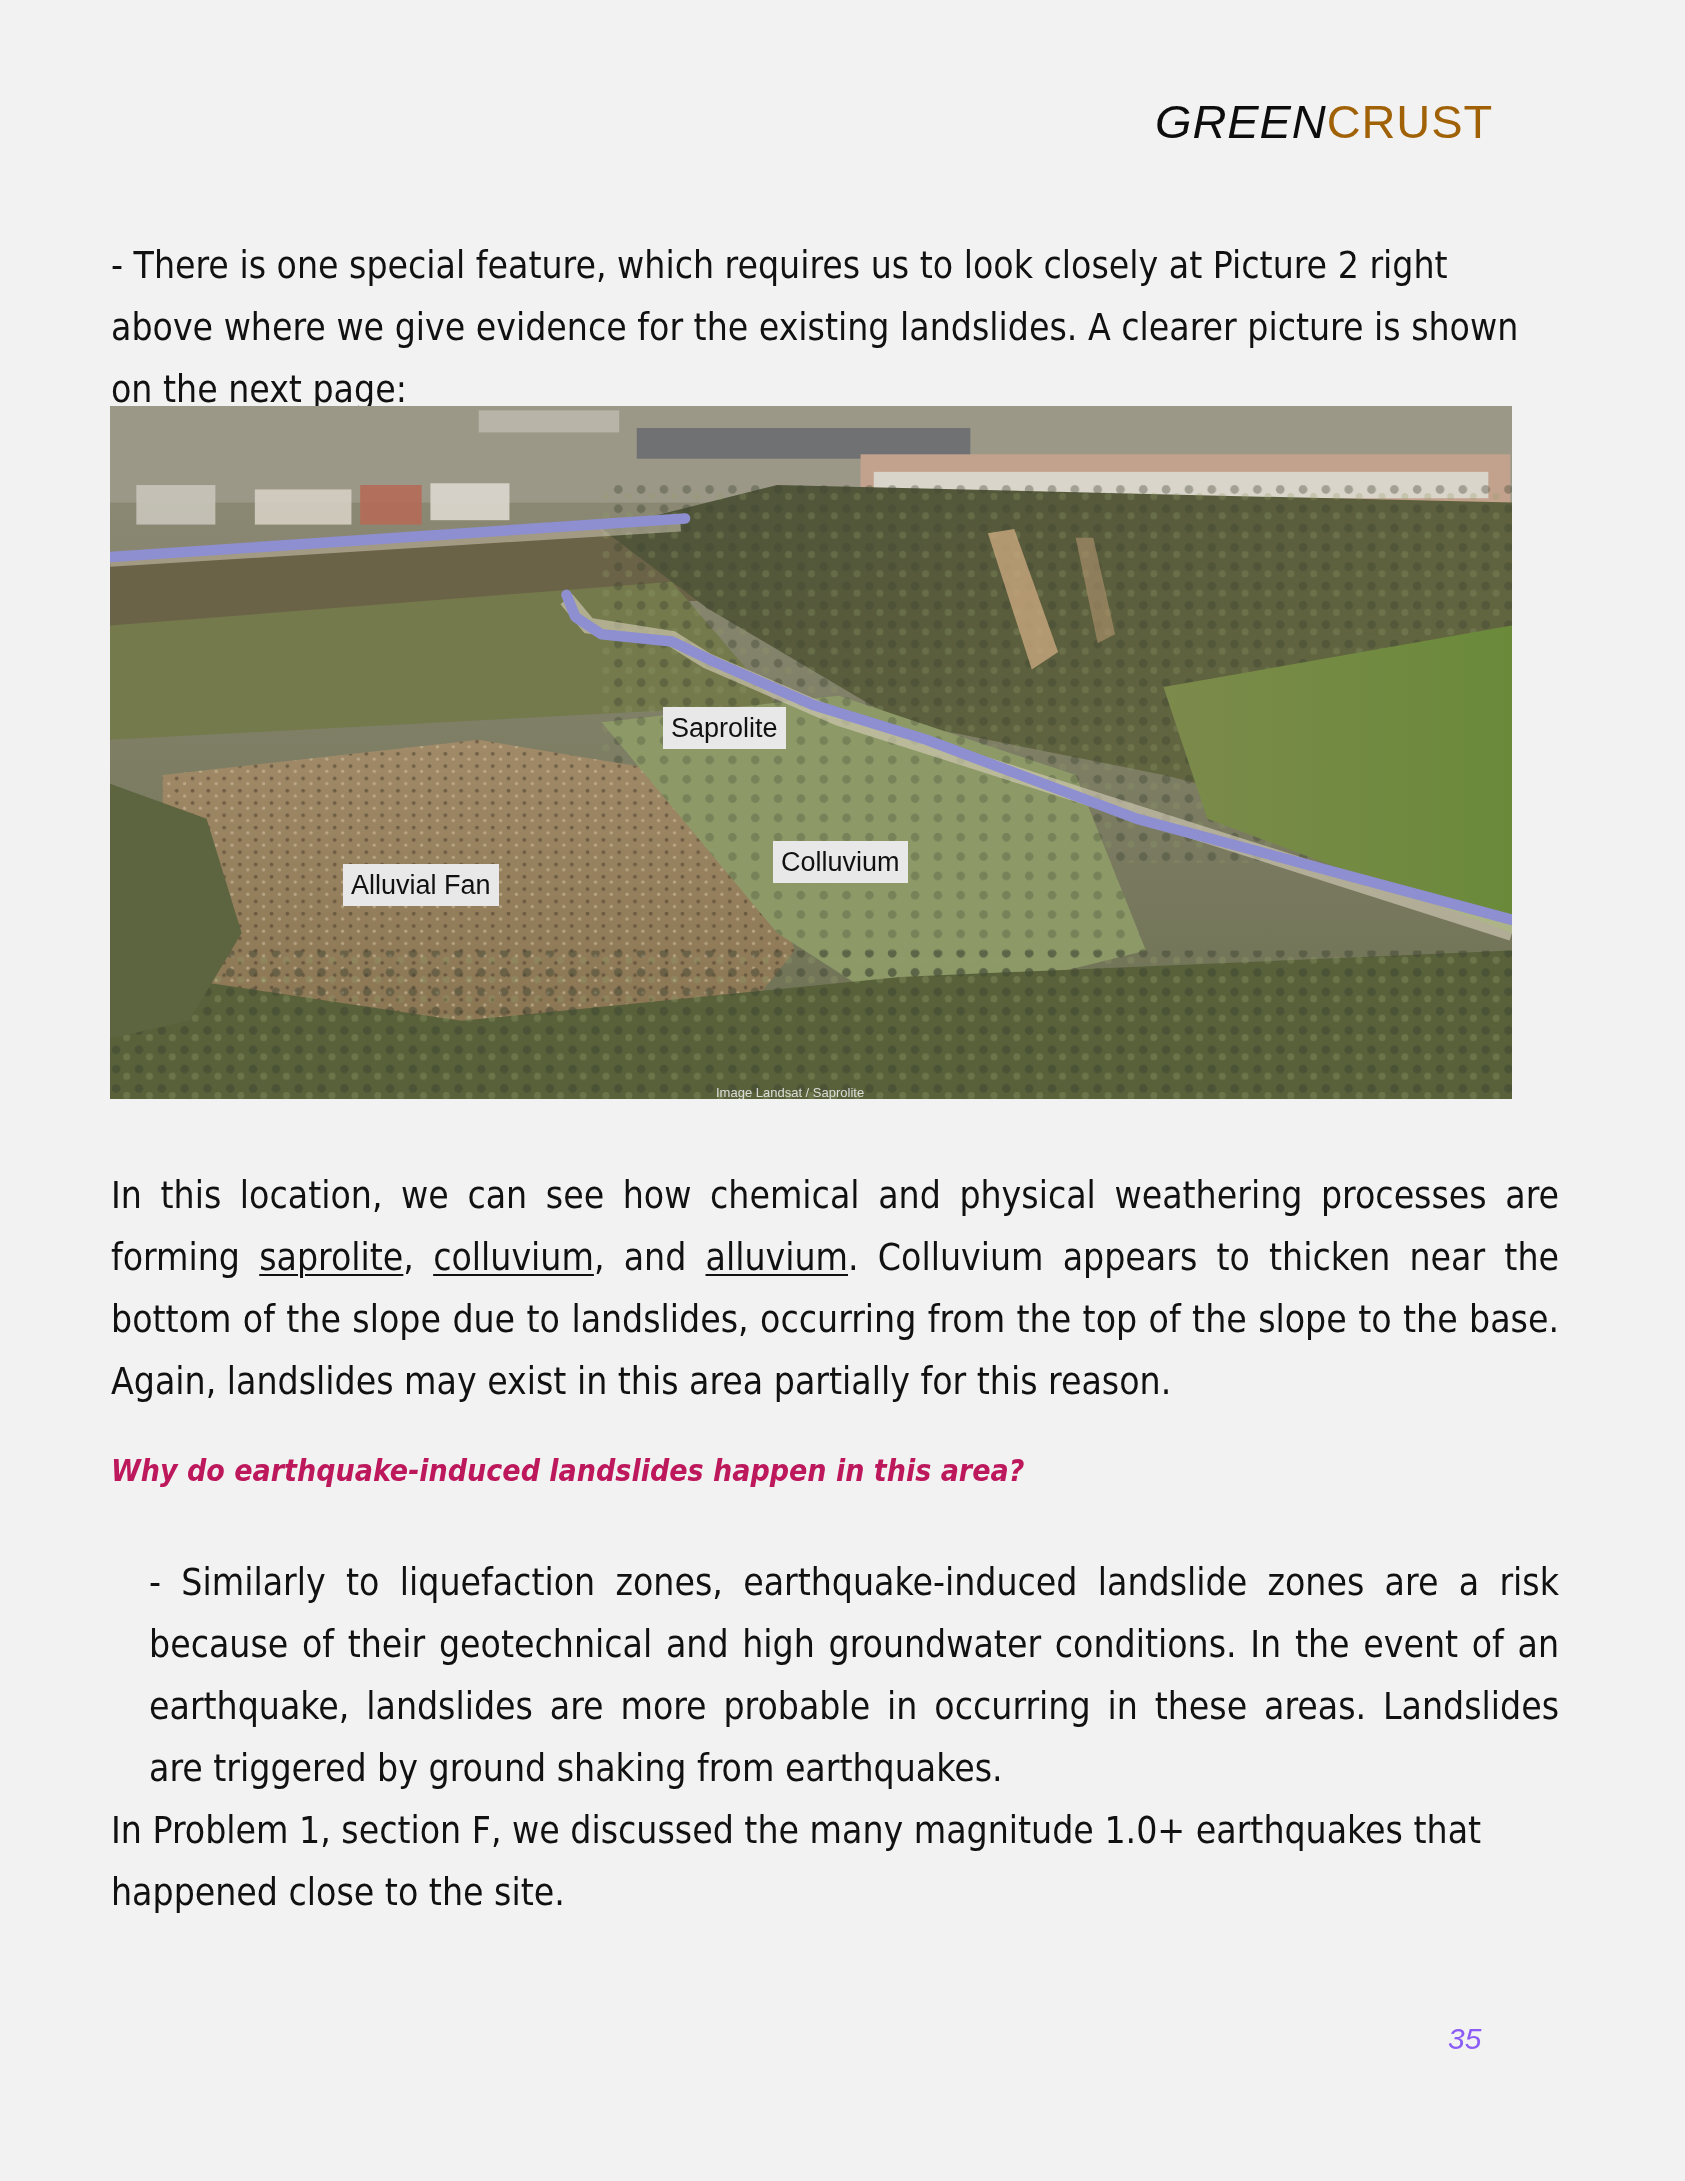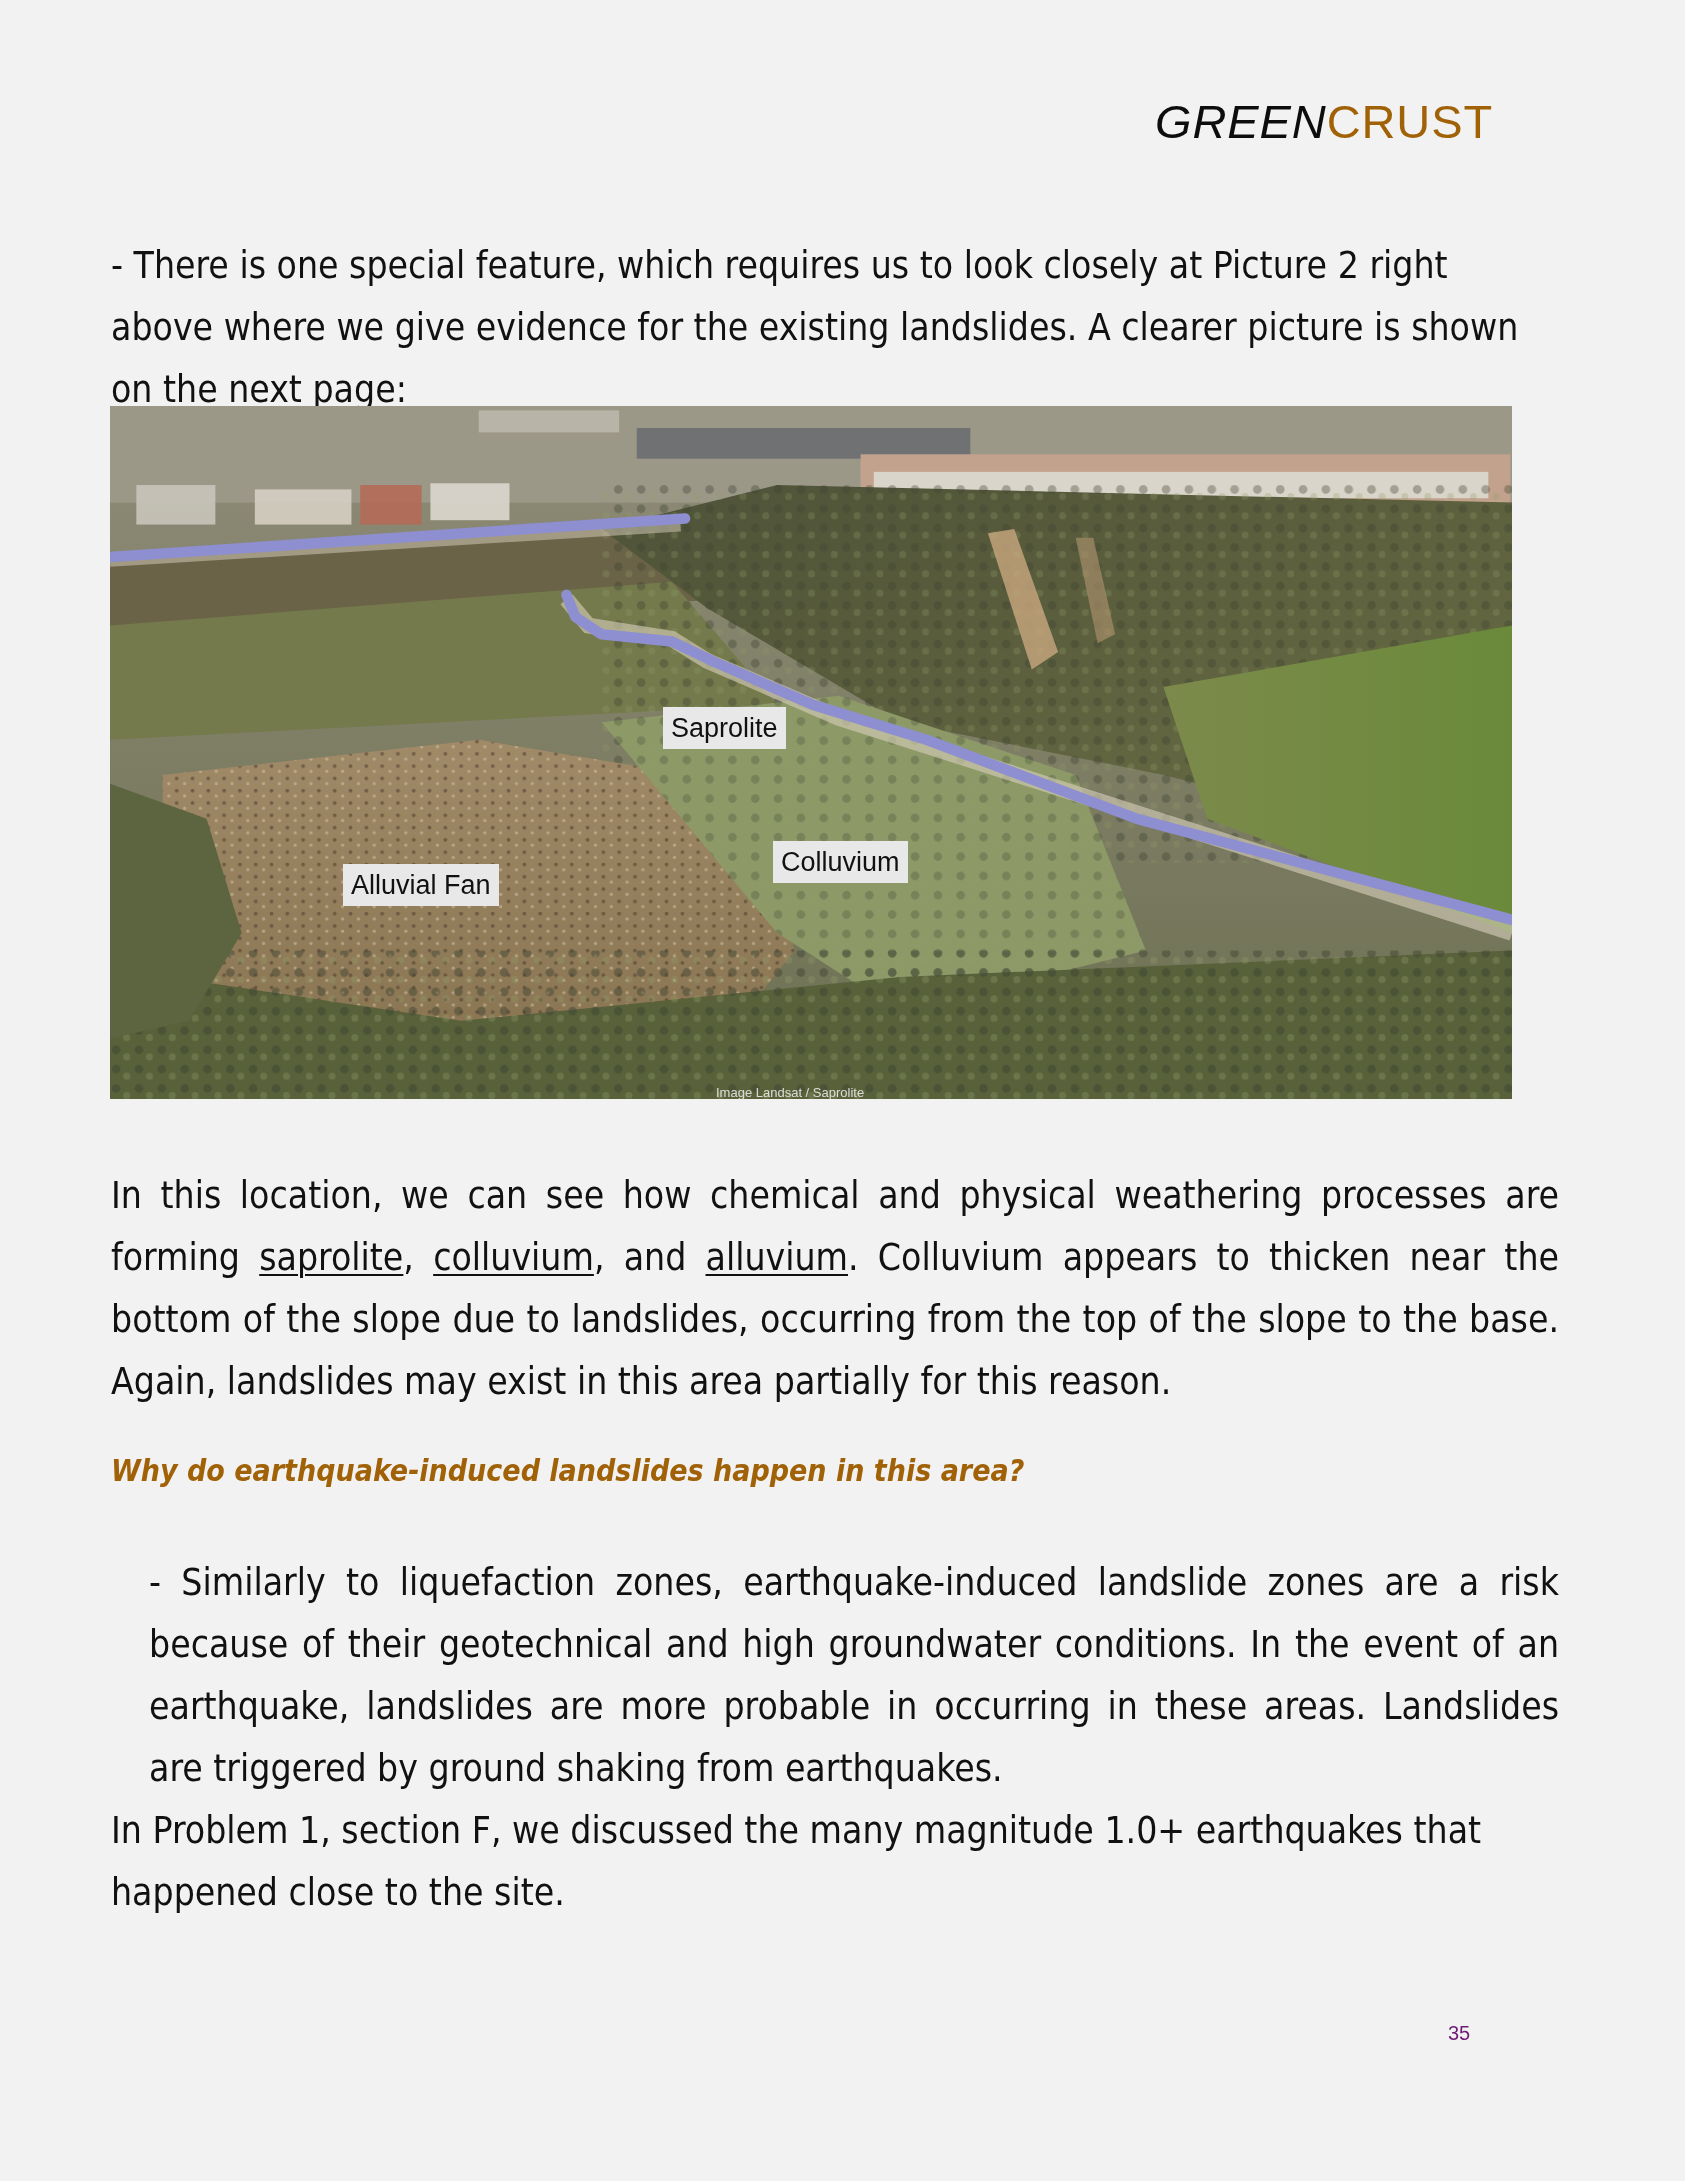--- a/index.html
+++ b/index.html
@@ -25,21 +25,21 @@
   }
   .para.justify { text-align:justify; text-align-last:left; }
   .p1 { top:235px; }
   .p2 { top:1165px; }
   .p3 { top:1552px; }
   .u { text-decoration:underline; text-underline-offset:4.4px; text-decoration-thickness:1.8px; }
 
   .heading {
     position:absolute; left:111px; top:1448px;
     font-size:30px; font-weight:bold; font-style:italic;
-    color:#a16207; line-height:46px; margin:0;
+    color:#be185d; line-height:46px; margin:0;
   }
 
   .photo {
     position:absolute; left:110px; top:406px; width:1402px; height:693px;
     overflow:hidden; background:#7d7a55;
   }
   .photo svg { display:block; width:100%; height:100%; }
   .label {
     position:absolute; background:#e8e8e8; color:#111;
     font-family:"Liberation Sans", sans-serif; font-size:27px;
@@ -48,21 +48,21 @@
   .lbl-sap { left:553px; top:301px; }
   .lbl-col { left:663px; top:435px; }
   .lbl-all { left:233px; top:458px; }
   .credit {
     position:absolute; left:606px; top:679px;
     font-family:"Liberation Sans", sans-serif; font-size:13px;
     color:#e9e9e9; opacity:.9; white-space:nowrap;
   }
   .page-num {
     position:absolute; left:1448px; top:2022px;
-    font-family:"Liberation Sans", sans-serif; font-size:20px; color:#701a75;
+    font-family:"Liberation Sans", sans-serif; font-size:30px; color:#8b5cf6;font-style:italic;
   }
 </style>
 </head>
 <body>
 
 <div class="logo">
   <span class="green">GREEN</span><span class="crust">CRUST</span>
 </div>
 
 <p class="para p1">- There is one special feature, which requires us to look closely at Picture 2 right above where we give evidence for the existing landslides. A clearer picture is shown on the next page:</p>

